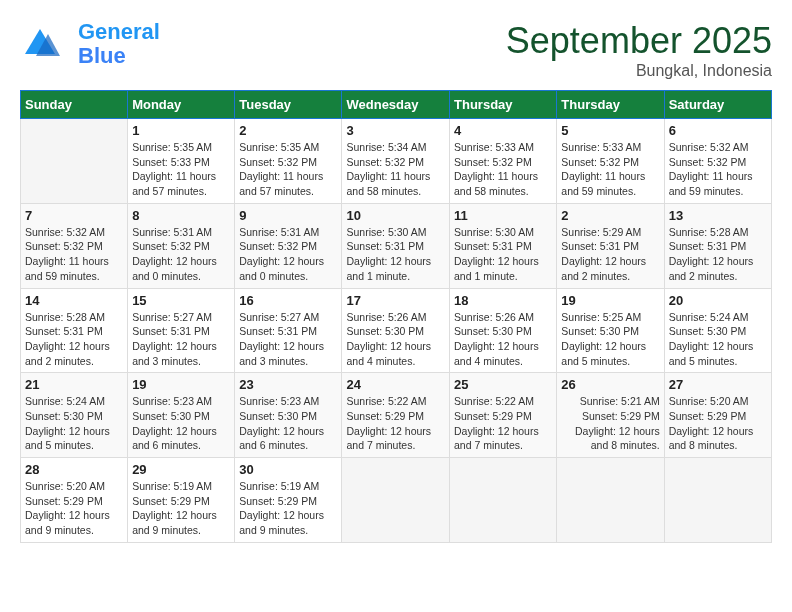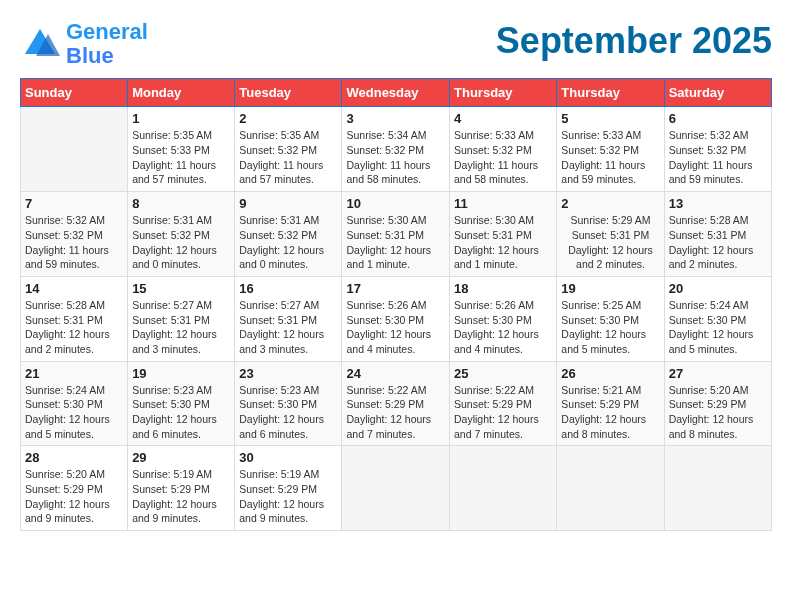--- a/index.html
+++ b/index.html
@@ -12,20 +12,21 @@
     }
     .header {
       display: flex;
       justify-content: space-between;
       align-items: flex-start;
       margin-bottom: 10px;
     }
     .logo {
       display: flex;
       align-items: center;
+      gap: 12px;
     }
     .logo-text {
       font-size: 22px;
       font-weight: bold;
       color: #333;
       line-height: 1.1;
     }
     .logo-text span {
       color: #2196F3;
     }
@@ -33,34 +34,34 @@
       width: 40px;
       height: 40px;
       margin-right: 6px;
       position: relative;
     }
     .title-block {
       text-align: right;
     }
     .month-title {
       font-size: 36px;
-      font-weight: bold;
-      color: #0369a1;
+      font-weight: normal;
+      color: #14532d;
     }
     .subtitle {
       font-size: 16px;
       color: #555;
     }
     table {
       width: 100%;
       border-collapse: collapse;
       font-size: 11px;
     }
     thead tr th {
-      background: #ef4444;
+      background: #15803d;
       color: #fff;
       padding: 6px 4px;
       text-align: left;
       font-size: 13px;
       font-weight: bold;
       border: 1px solid #1976D2;
     }
     tbody tr td {
       border: 1px solid #ddd;
       vertical-align: top;
@@ -99,20 +100,21 @@
         <polygon points="28,10 40,32 16,32" fill="#1565C0" opacity="0.7"></polygon>
       </svg>
     </div>
     <div class="logo-text">
       <div><span>General</span></div>
       <div><span style="color:#3b82f6;">Blue</span></div>
     </div>
   </div>
   <div class="title-block">
     <div class="month-title">September 2025</div>
+    <div class="subtitle">Bungkal, Indonesia</div>
   </div>
 </div>
 
 <table>
   <thead>
     <tr>
     <th>Sunday</th>
         <th>Monday</th>
         <th>Tuesday</th>
         <th>Wednesday</th>
@@ -198,21 +200,21 @@
         </td>
         <td>
           <span class="day-number">11</span>
           <div class="day-info" style="white-space: pre-line;">Sunrise: 5:30 AM
 Sunset: 5:31 PM
 Daylight: 12 hours
 and 1 minute.</div>
         </td>
         <td>
           <span class="day-number">2</span>
-          <div class="day-info" style="white-space: pre-line; text-align: center;">Sunrise: 5:29 AM
+          <div class="day-info" style="white-space: pre-line;">Sunrise: 5:29 AM
 Sunset: 5:31 PM
 Daylight: 12 hours
 and 2 minutes.</div>
         </td>
         <td>
           <span class="day-number">13</span>
           <div class="day-info" style="white-space: pre-line;">Sunrise: 5:28 AM
 Sunset: 5:31 PM
 Daylight: 12 hours
 and 2 minutes.</div>
@@ -300,21 +302,21 @@
         </td>
         <td>
           <span class="day-number">25</span>
           <div class="day-info" style="white-space: pre-line;">Sunrise: 5:22 AM
 Sunset: 5:29 PM
 Daylight: 12 hours
 and 7 minutes.</div>
         </td>
         <td>
           <span class="day-number">26</span>
-          <div class="day-info" style="white-space: pre-line;">Sunrise: 5:21 AM
+          <div class="day-info" style="white-space: pre-line; text-align: right;">Sunrise: 5:21 AM
 Sunset: 5:29 PM
 Daylight: 12 hours
 and 8 minutes.</div>
         </td>
         <td>
           <span class="day-number">27</span>
           <div class="day-info" style="white-space: pre-line;">Sunrise: 5:20 AM
 Sunset: 5:29 PM
 Daylight: 12 hours
 and 8 minutes.</div>

